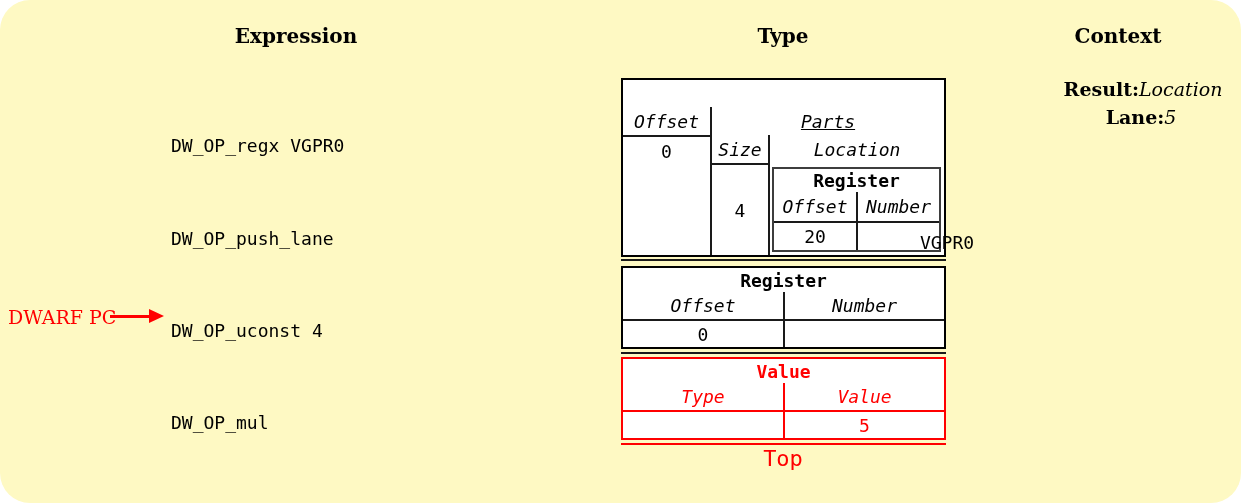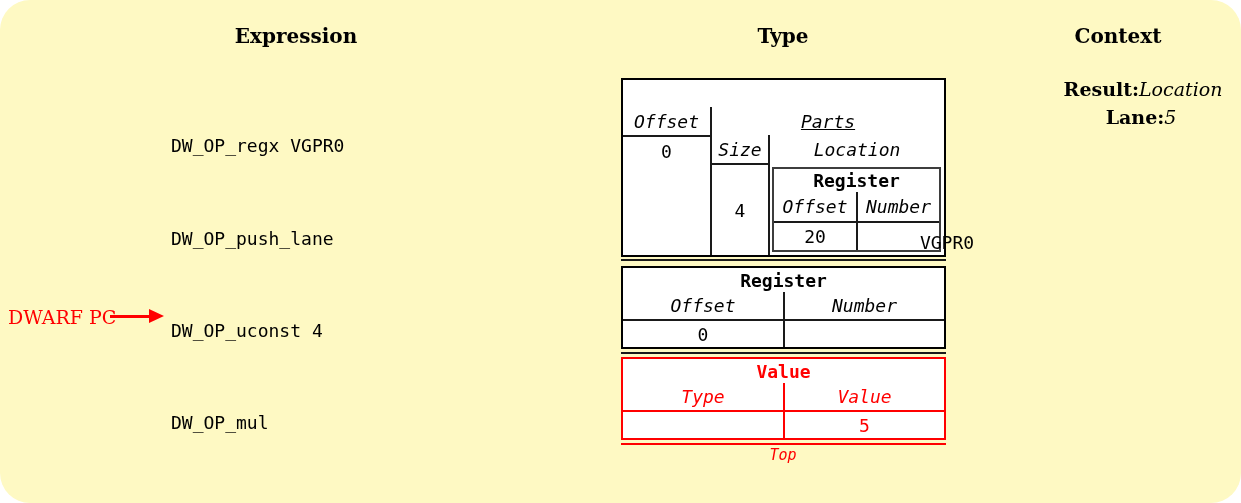--- a/index.html
+++ b/index.html
@@ -52,21 +52,21 @@
   .tbl-value     { left:621px; top:357px; width:325px; height:83px;
                    border-color:#ff0000; color:#ff0000; }
   .tbl-value .line { background:#ff0000; }
 
   .sep { position:absolute; left:621px; width:325px; height:2px; background:#1a1a1a; }
   .sep1 { top:259px; } .sep2 { top:352px; }
   .sep3 { top:443px; background:#ff0000; }
 
   .top-label {
     position:absolute; left:783px; top:446px; transform:translateX(-50%);
-    color:#ff0000; font-style:italic; font-size:15px;
+    color:#ff0000; font-size:22px;
   }
 
   
   .ctx-line {
     position:absolute; transform:translateX(-50%); white-space:nowrap;
     font-family:"DejaVu Serif", serif; font-size:19px;margin-left:23px;
   }
   .ctx-result { left:1120px; top:78px; }
   .ctx-lane   { left:1118px; top:106px; }
 </style>

